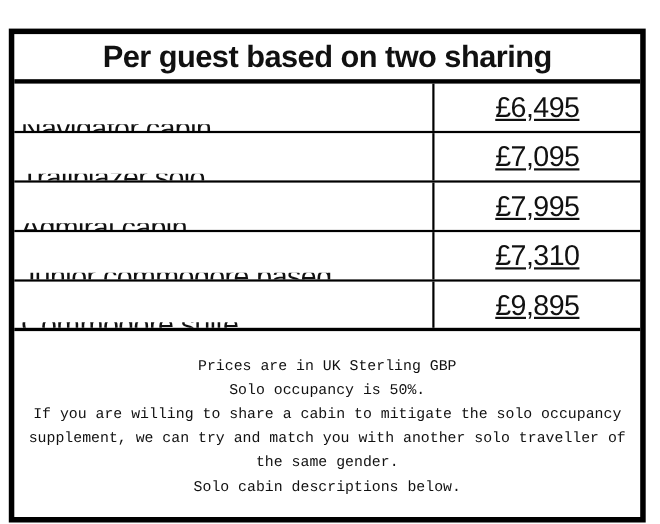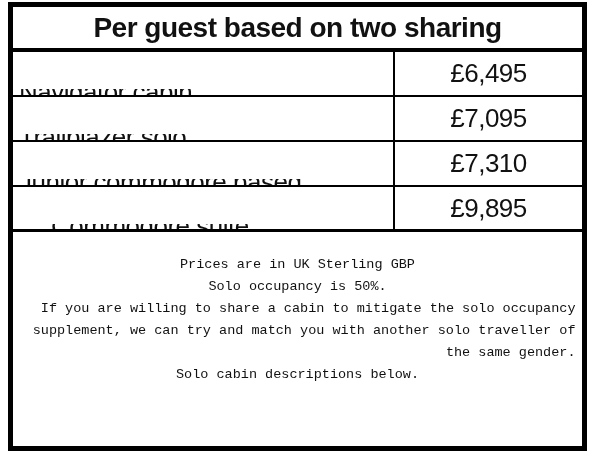--- a/index.html
+++ b/index.html
@@ -7,21 +7,21 @@
     width: 600px;
     height: 476px;
     background: #ffffff;
     font-family: "Liberation Sans", sans-serif;
     color: #111111;
     overflow: hidden;
   }
   .price-table {
     position: absolute;
     left: 8px;
-    top: 2px;
+    top: 26px;
     width: 579px;
     height: 449px;
     border: 5px solid #000000;
     background: #ffffff;
     display: flex;
     flex-direction: column;
   }
   .title-row {
     height: 45px;
     flex: 0 0 45px;
@@ -36,67 +36,71 @@
   .data-row {
     height: 45px;
     flex: 0 0 45px;
     display: flex;
     border-bottom: 2px solid #000000;
     font-size: 26px;
     letter-spacing: -0.5px;
   }
   .data-row.last {
     border-bottom: 3px solid #000000;
-    padding-left: 32px;
   }
   .cabin-cell {
     flex: 1 1 auto;
     display: flex;
     align-items: center;
     padding-left: 6px;
     white-space: nowrap;
     overflow: hidden;
     margin-top: 37px;
   }
   .price-cell {
     flex: 0 0 189px;
     border-left: 2px solid #000000;
     display: flex;
     align-items: center;
     justify-content: center;
+    text-decoration: underline;
   }
   .notes {
     flex: 1 1 auto;
     text-align: center;
     font-size: 13.5px;
     line-height: 22px;
     padding-top: 22px;
   }
   .notes .note-line { margin: 0 auto; font-family: Liberation Mono, monospace; }
   .note-solo { margin-top: 18px; }
-  .note-share { max-width: 556px; text-align: right; }
+  .note-share { max-width: 556px; }
   .note-full { margin-top: 17px; }
 </style>
 </head>
 <body>
 
 <div class="price-table">
 
   <div class="title-row">Per guest based on two sharing</div>
 
   <div class="data-row">
     <div class="cabin-cell">Navigator cabin</div>
     <div class="price-cell">£6,495</div>
   </div>
 
   <div class="data-row">
     <div class="cabin-cell">Trailblazer solo</div>
     <div class="price-cell">£7,095</div>
   </div>
 
+  <div class="data-row">
+    <div class="cabin-cell">Admiral cabin</div>
+    <div class="price-cell">£7,995</div>
+  </div>
 
   <div class="data-row">
     <div class="cabin-cell">Junior commodore based</div>
     <div class="price-cell">£7,310</div>
   </div>
 
   <div class="data-row last">
     <div class="cabin-cell">Commodore suite</div>
     <div class="price-cell">£9,895</div>
   </div>

